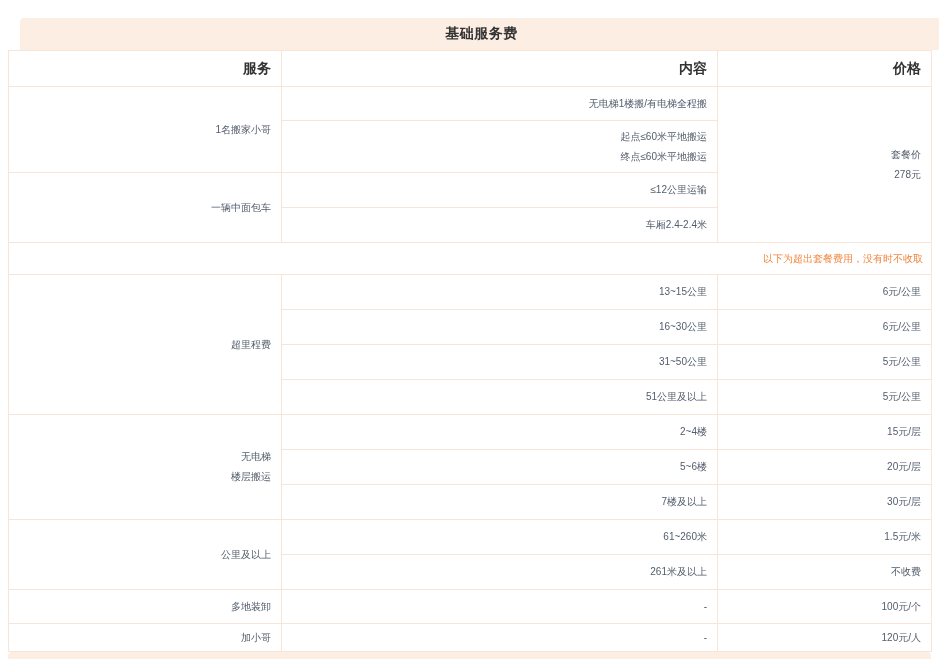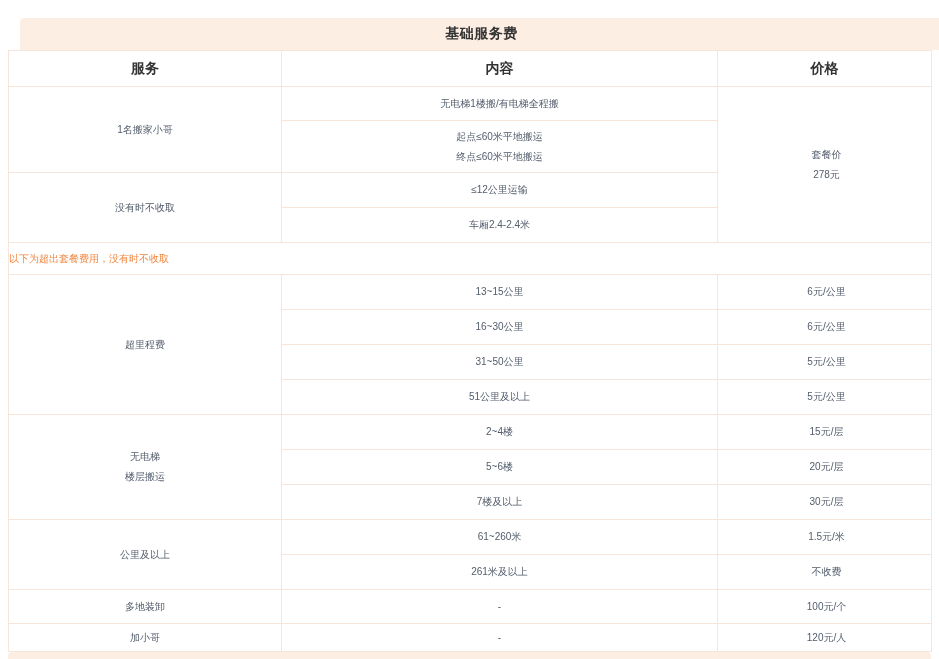--- a/index.html
+++ b/index.html
@@ -35,41 +35,41 @@
     border-collapse: collapse;
     table-layout: fixed;
   }
   col.c1 { width: 273px; }
   col.c2 { width: 436px; }
   col.c3 { width: 214px; }
   th, td {
     border: 1px solid var(--border, #f8e5d9);
     padding: 0 10px;
     vertical-align: middle;
-    text-align: center;
+    text-align: right;
   }
   thead tr { height: 36px; }
   thead th {
     font-size: 14px;
     font-weight: bold;
     color: var(--title-text, #333333);
   }
   tbody tr { height: 35px; }
   tbody td {
     font-size: 10px;
     color: var(--body-text, #525c6b);
   }
   tr.h34 { height: 34px; }
   tr.h52 { height: 52px; }
   tr.h28 { height: 28px; padding-left: 24px; }
   tr.note-row { height: 32px; }
   tr.note-row td {
-    text-align: left;
+    text-align: right;
     color: var(--note-text, #f0863f);
-    padding: 0;
+    padding: 8px;
   }
   .multiline div { line-height: 20px; }
   td.col-price { padding-left: 14px; }
   .footer-strip {
     width: 923px;
     height: 9px;
     margin-top: 0px;
     background: var(--header-bg, #fdeee4);
     border-radius: 4px 4px 0 0;
   }
@@ -104,21 +104,21 @@
           <div>278元</div>
         </td>
       </tr>
       <tr class="h52">
         <td class="multiline">
           <div>起点≤60米平地搬运</div>
           <div>终点≤60米平地搬运</div>
         </td>
       </tr>
       <tr>
-        <td rowspan="2">没有时不收取</td>
+        <td rowspan="2">一辆中面包车</td>
         <td>≤12公里运输</td>
       </tr>
       <tr>
         <td>车厢2.4-2.4米</td>
       </tr>
 
       <tr class="note-row">
         <td colspan="3">以下为超出套餐费用，没有时不收取</td>
       </tr>
 

